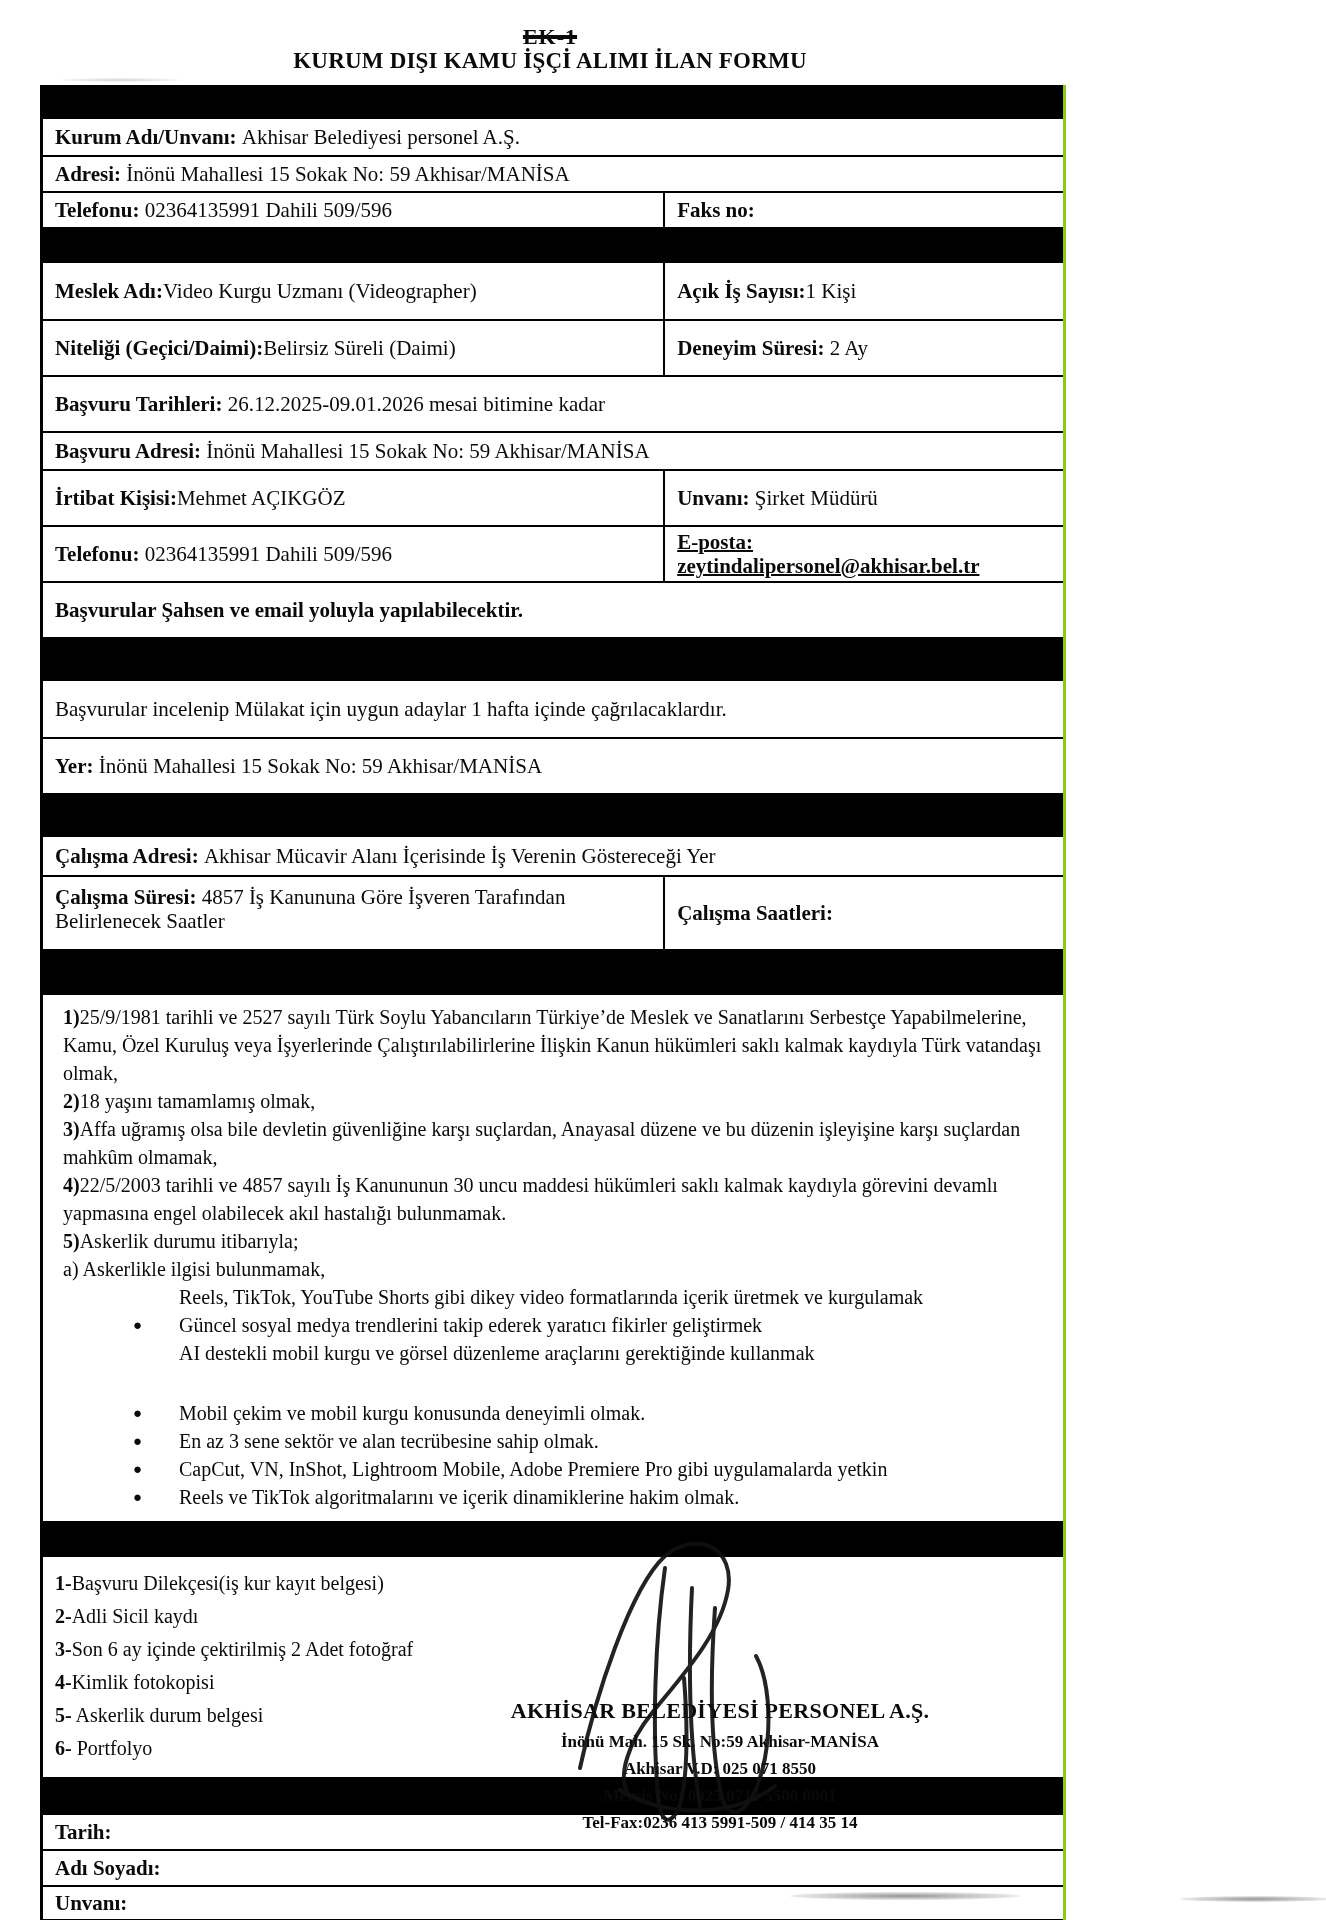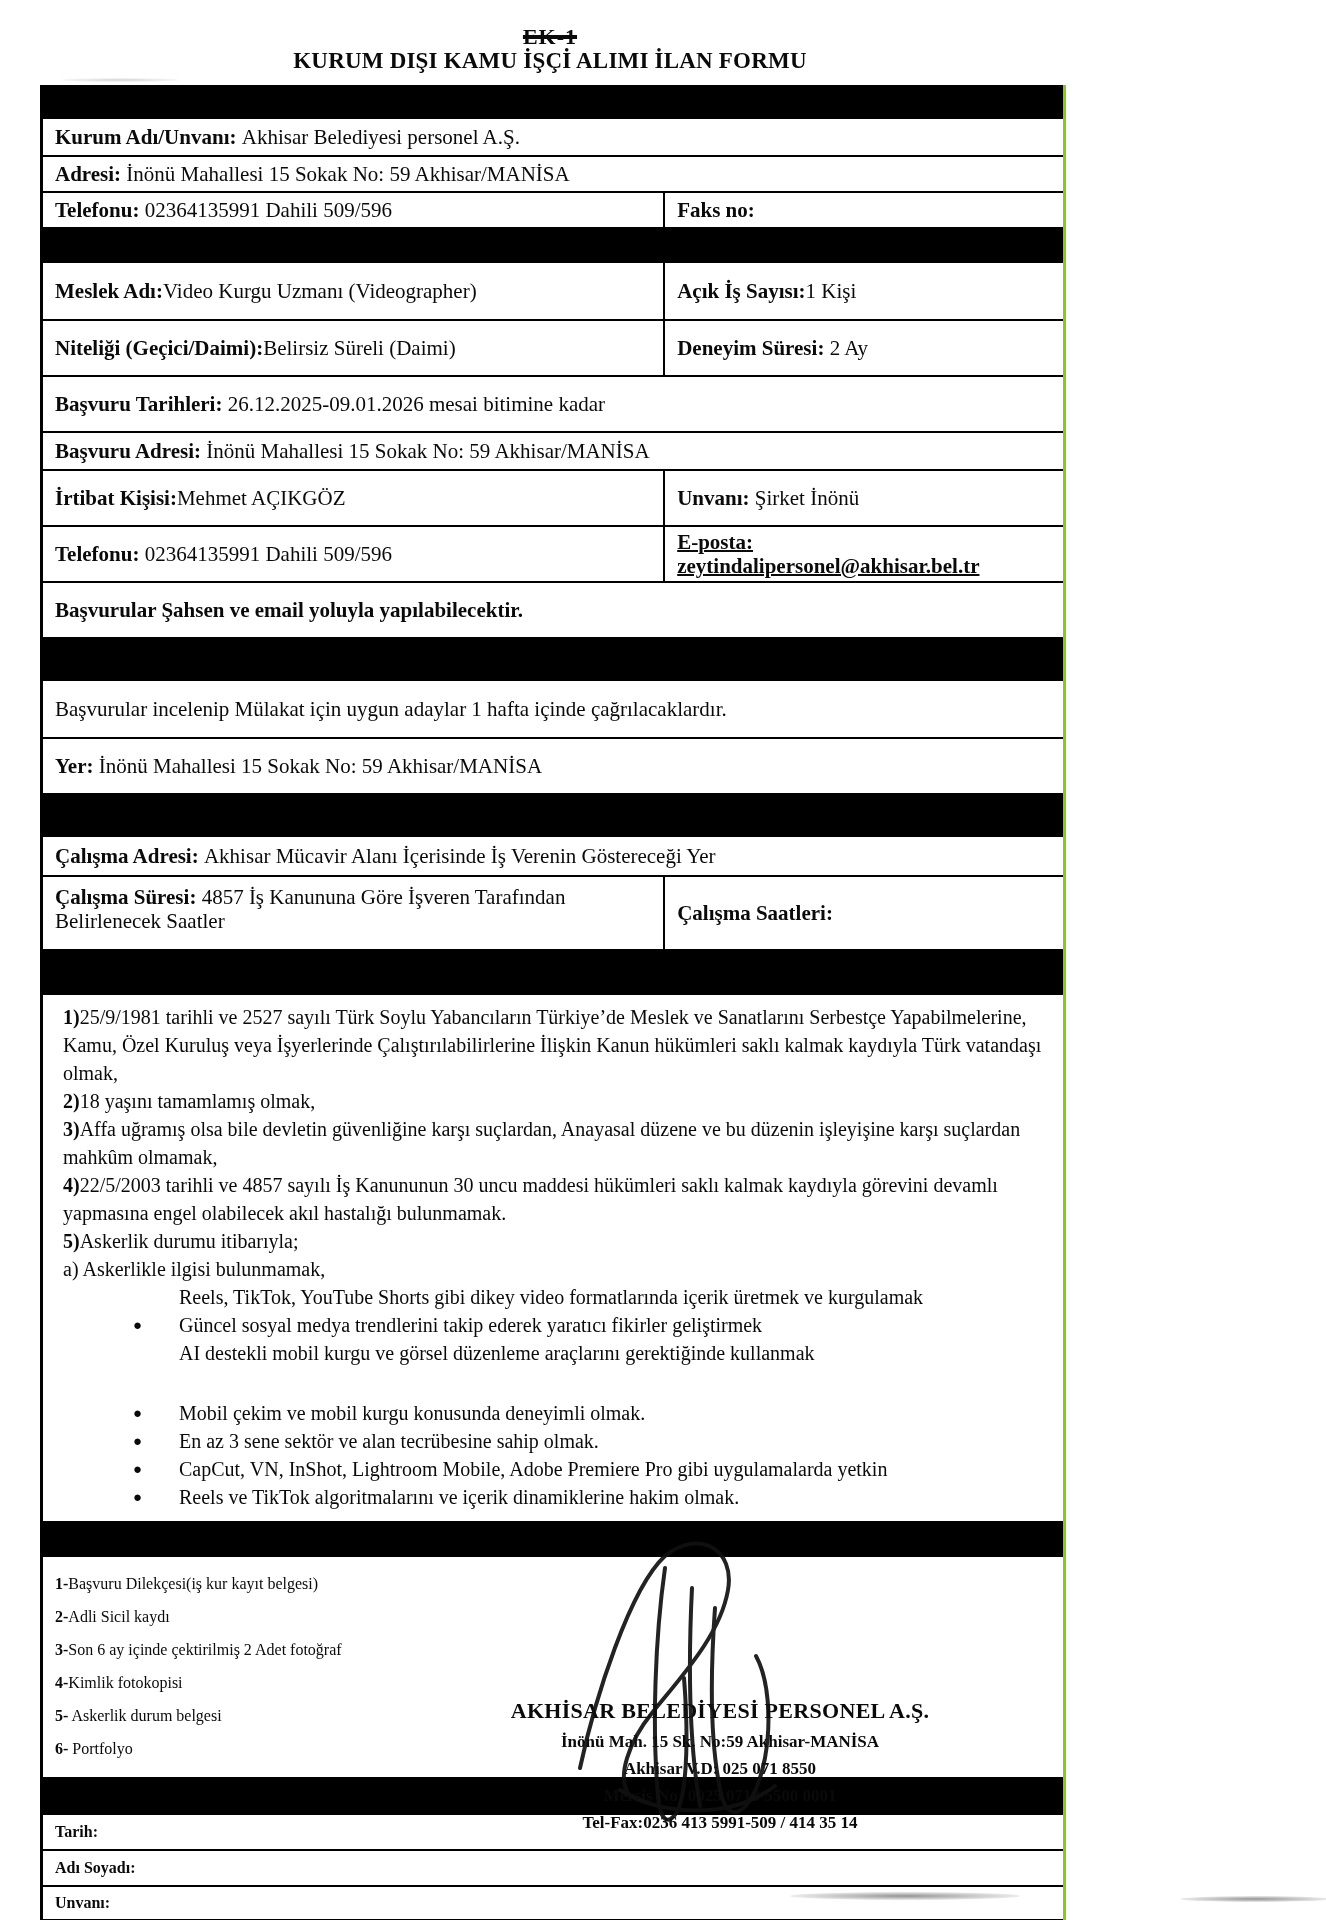--- a/index.html
+++ b/index.html
@@ -42,25 +42,25 @@
   
   .req{display:block;padding:8px 14px 10px 20px;font-size:20px;line-height:28px;}
   .req p{margin:0;white-space:normal;}
   .req .num{font-weight:700;}
   .req .allbold{font-weight:700;}
   .qual{display:flex;align-items:flex-end;padding-left:70px;}
   .qual .bullet{width:46px;flex:0 0 46px;font-size:15px;line-height:28px;}
   .qual.nobullet .bullet{visibility:hidden;}
   .qual.gap{margin-top:32px;}
   
-  .docs{display:block;padding:10px 12px 12px 12px;font-size:16px;line-height:33px;}
+  .docs{display:block;padding:10px 12px 12px 12px;font-size:20px;line-height:33px;}
   .docs p{margin:0;}
   .docs .num{font-weight:700;}
   
-  .f-row{font-size:16px;text-align:right;}
+  .f-row{font-size:21px;text-align:right;}
   .stamp{
     position:absolute;left:420px;top:1698px;width:600px;text-align:center;
     font-weight:700;z-index:3;pointer-events:none;
   }
   .stamp .s1{font-size:22px;letter-spacing:.3px;}
   .stamp .s2{font-size:17px;margin-top:8px;}
   .stamp .s3,.stamp .s4,.stamp .s5{font-size:17px;margin-top:7px;}
   .signature{position:absolute;left:560px;top:1528px;z-index:4;}
   .smudge{
     position:absolute;height:8px;border-radius:50%;
@@ -143,21 +143,21 @@
     </div>
   </div>
 
   <div class="row h40">
     <div class="cell cell-l">
       <span class="lbl">İrtibat Kişisi:</span>
         <span class="val">Mehmet AÇIKGÖZ</span>
     </div>
     <div class="cell cell-r">
       <span class="lbl">Unvanı:</span>
-        <span class="val"> Şirket İnönü</span>
+        <span class="val"> Şirket Müdürü</span>
     </div>
   </div>
 
   <div class="row h40">
     <div class="cell cell-l">
       <span class="lbl">Telefonu:</span>
         <span class="val"> 02364135991 Dahili 509/596</span>
     </div>
     <div class="cell cell-r email-cell">
       <span class="lbl">E-posta:</span>

